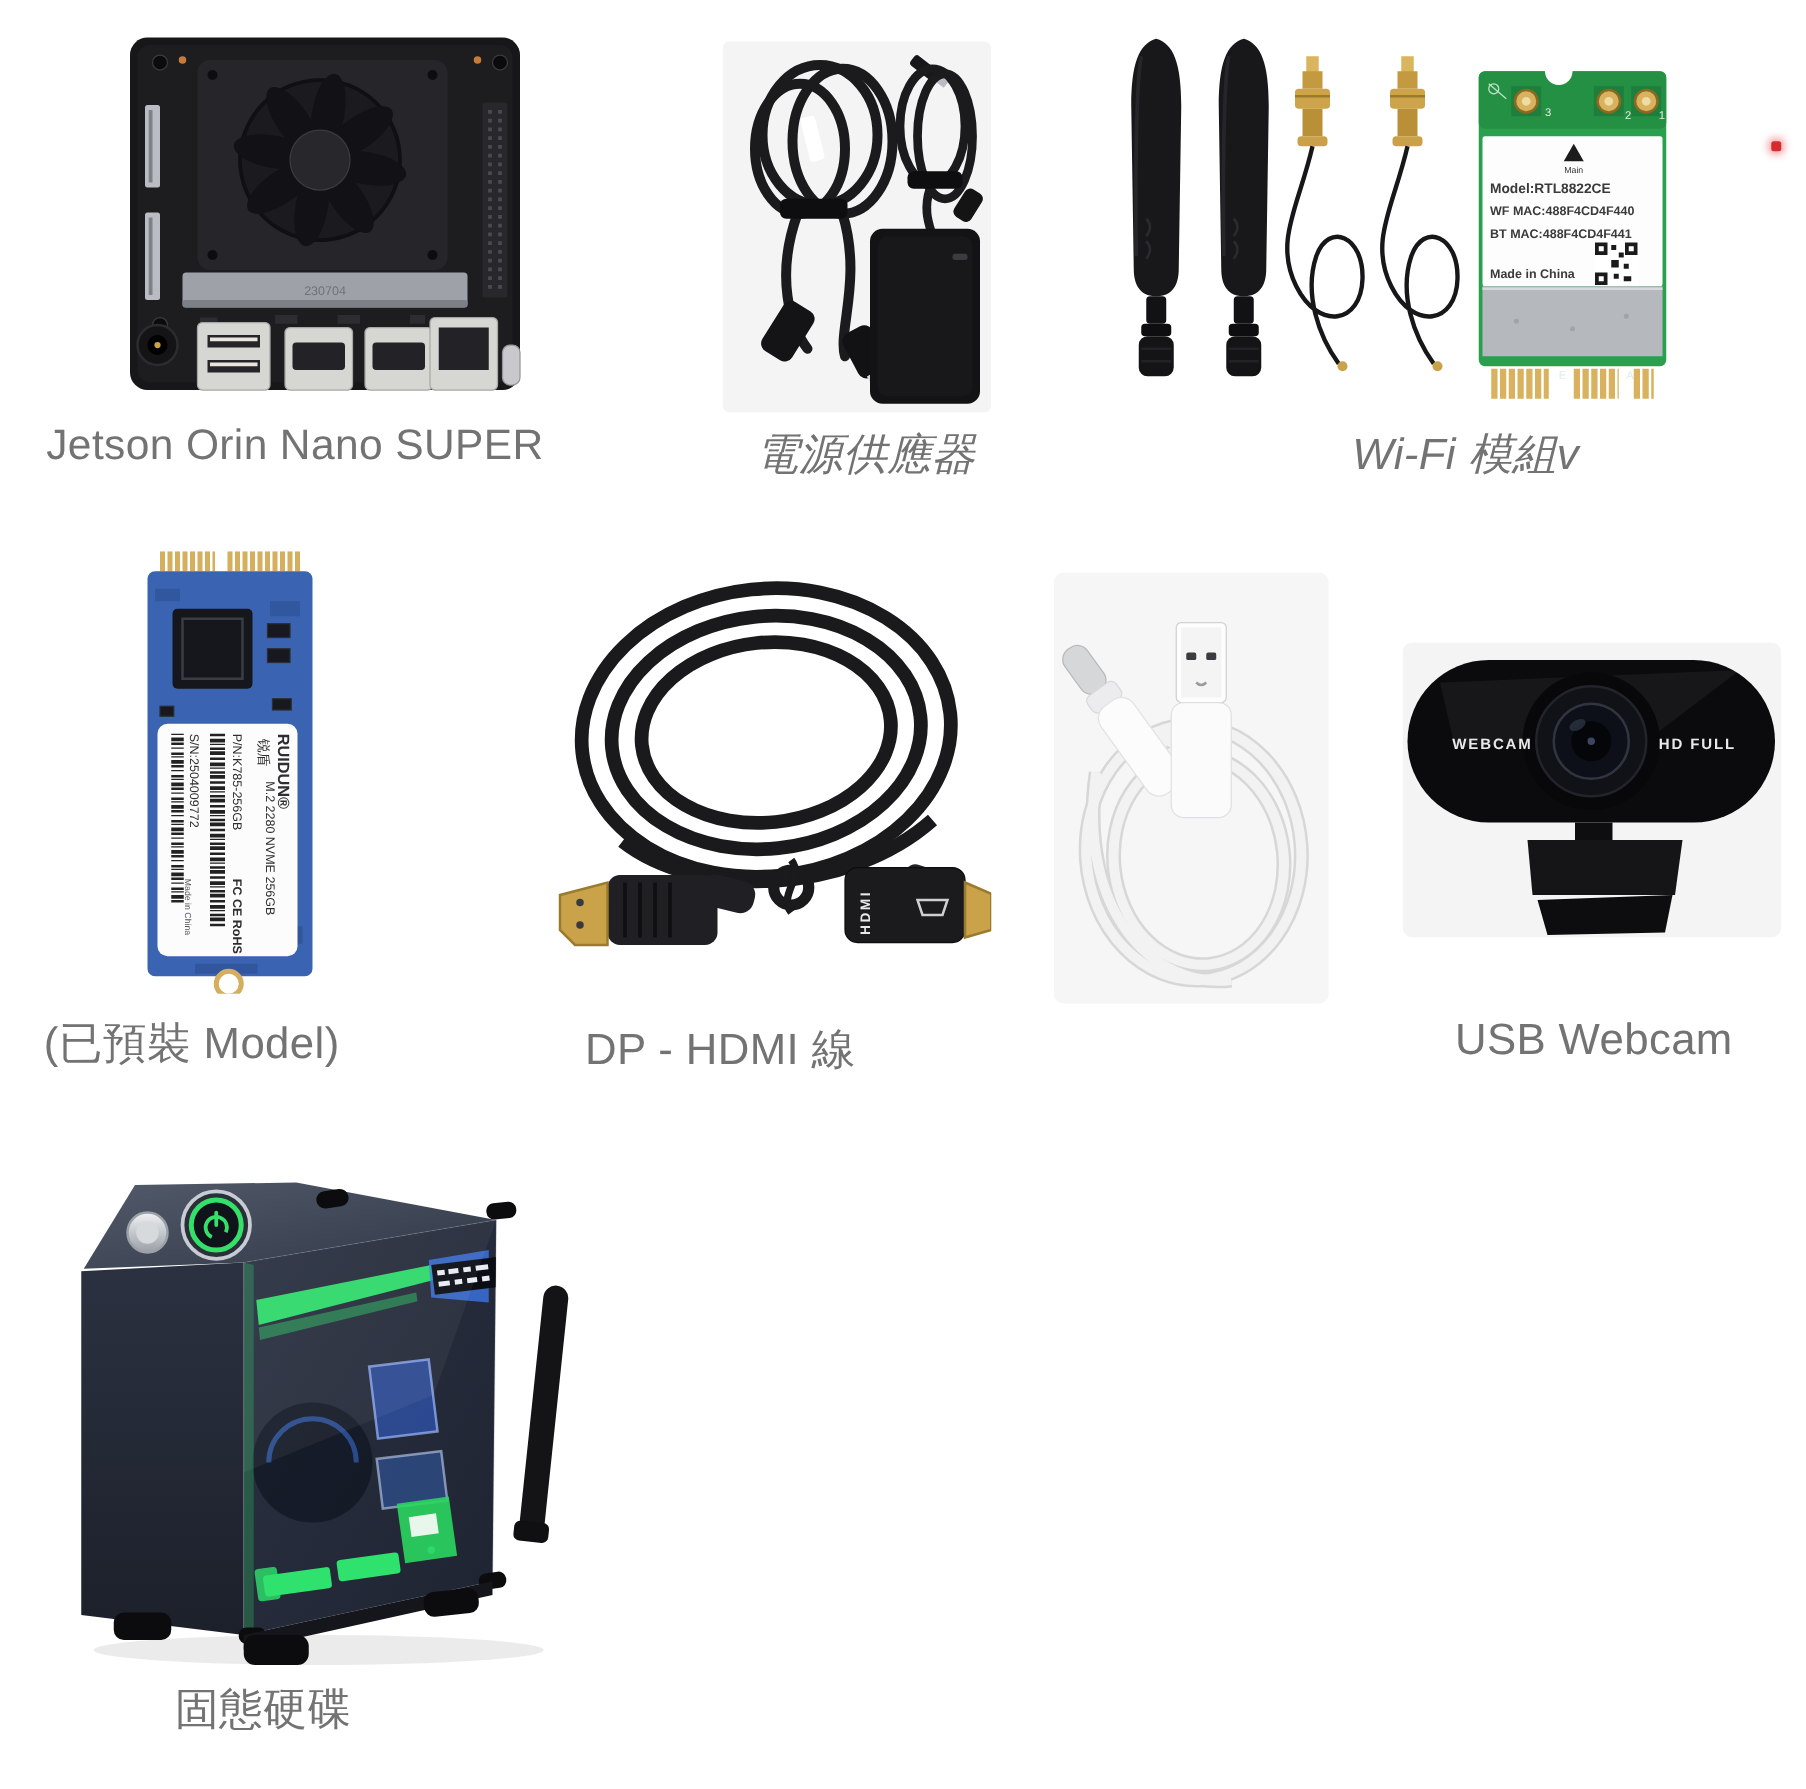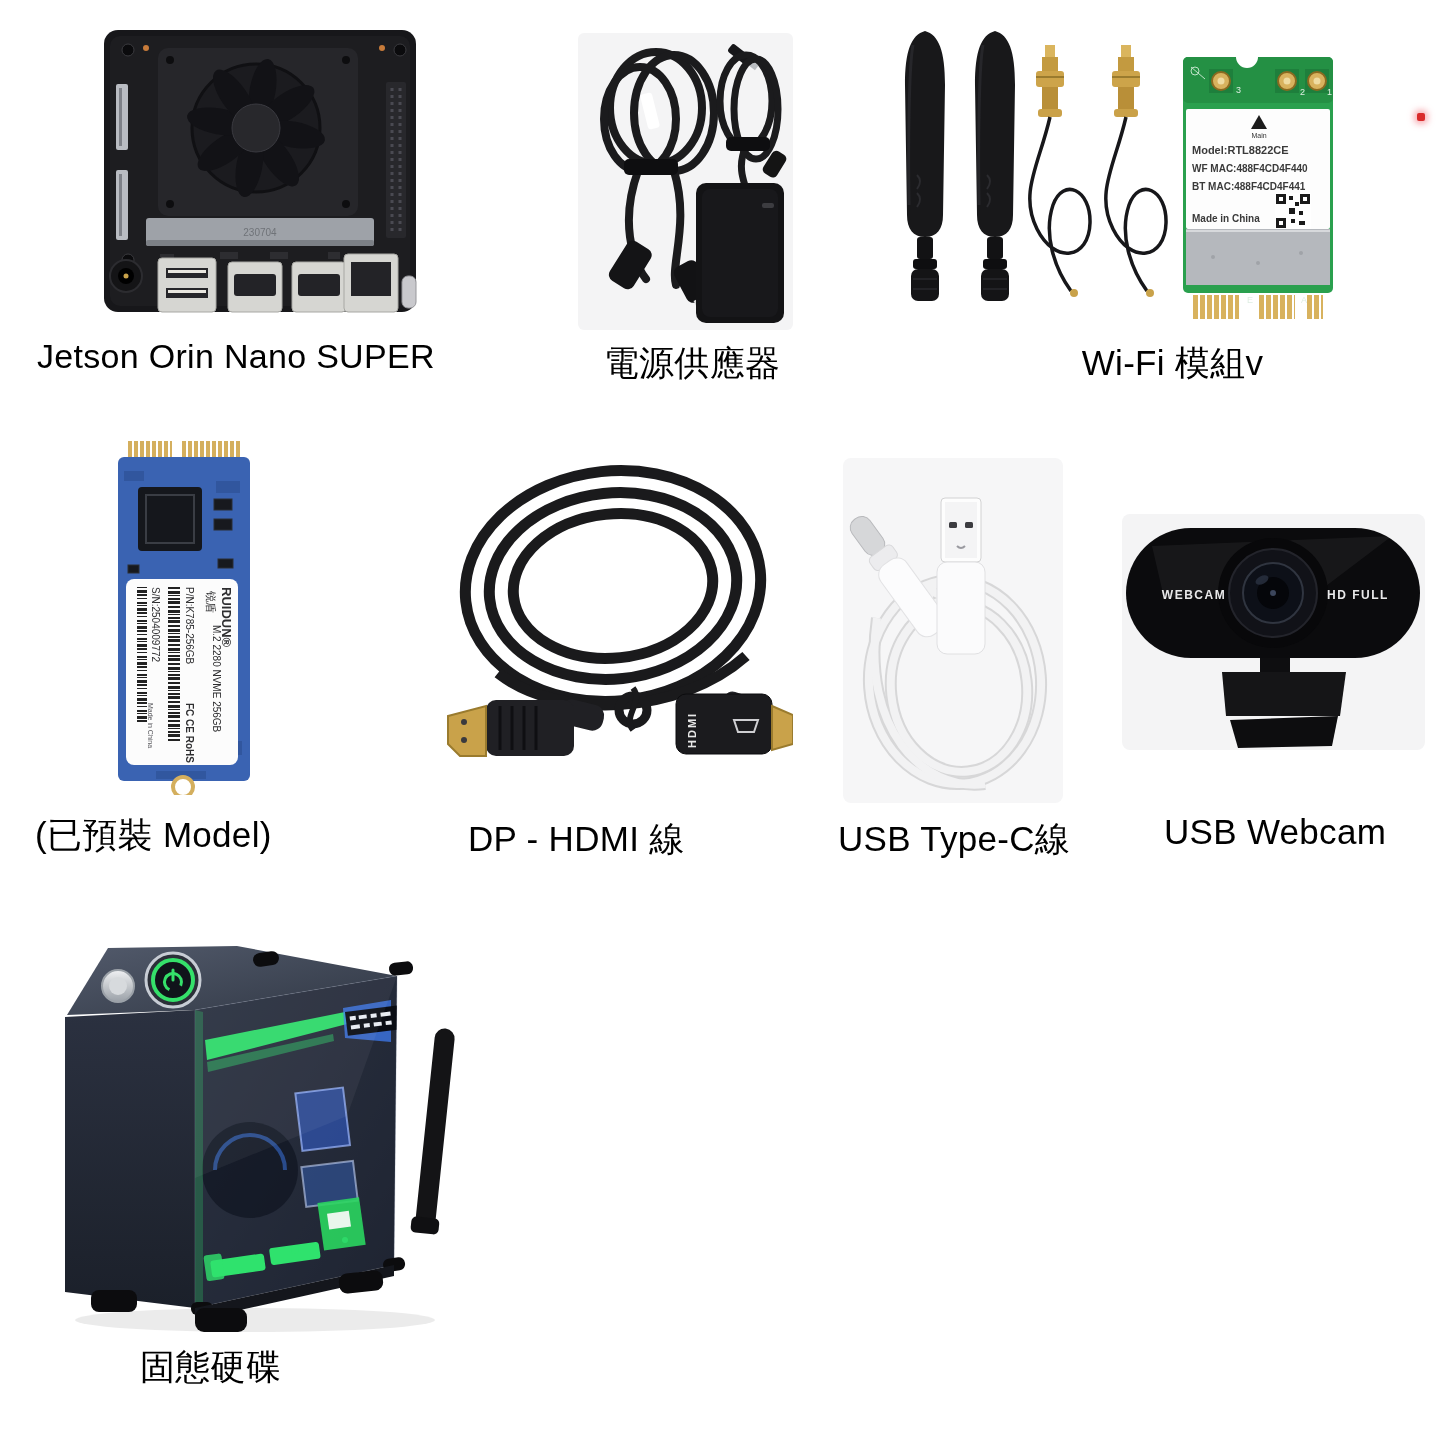--- a/index.html
+++ b/index.html
@@ -1,20 +1,20 @@
 <!DOCTYPE html>
 <html><head>
 <meta charset="utf-8">
 <style>
   html,body{margin:0;padding:0;background:#ffffff;}
   .canvas{position:relative;width:1445px;height:1431px;background:#ffffff;overflow:hidden;
           font-family:"Liberation Sans","DejaVu Sans",sans-serif;}
   figure.item{position:absolute;margin:0;padding:0;}
-  .label{position:absolute;font-size:35px;color:#000000;letter-spacing:.3px;white-space:nowrap;}
-  .label.center{text-align:center;}
+  .label{position:absolute;font-size:35px;color:#737373;letter-spacing:.3px;white-space:nowrap;}
+  .label.center{text-align:center;font-style:italic;}
   .label-2line div{line-height:46px;}
   .red-marker{position:absolute;width:8px;height:8px;background:#d92b2b;border-radius:2px;
               box-shadow:0 0 6px 3px rgba(240,110,120,.55);}
   svg{display:block;}
   svg text{font-family:"Liberation Sans","DejaVu Sans",sans-serif;}
 </style>
 </head>
 <body>
 
 <div class="canvas">
@@ -472,17 +472,16 @@
     </svg>
   </figure>
 
   <div class="label" style="left:37px;top:337px;font-size:34px;">Jetson Orin Nano SUPER</div>
   <div class="label center" style="left:592px;top:340px;width:200px;">電源供應器</div>
   <div class="label center" style="left:1070px;top:340px;width:205px;">Wi-Fi 模組v</div>
   <div class="label label-2line" style="left:35px;top:812px;">
     <div>(已預裝 Model)</div>
   </div>
   <div class="label" style="left:468px;top:816px;">DP - HDMI 線</div>
-  <div class="label" style="left:838px;top:816px;">USB Type-C線</div>
   <div class="label" style="left:1164px;top:812px;">USB Webcam</div>
   <div class="label" style="left:140px;top:1344px;">固態硬碟</div>
 
 </div>
 
 </body></html>

